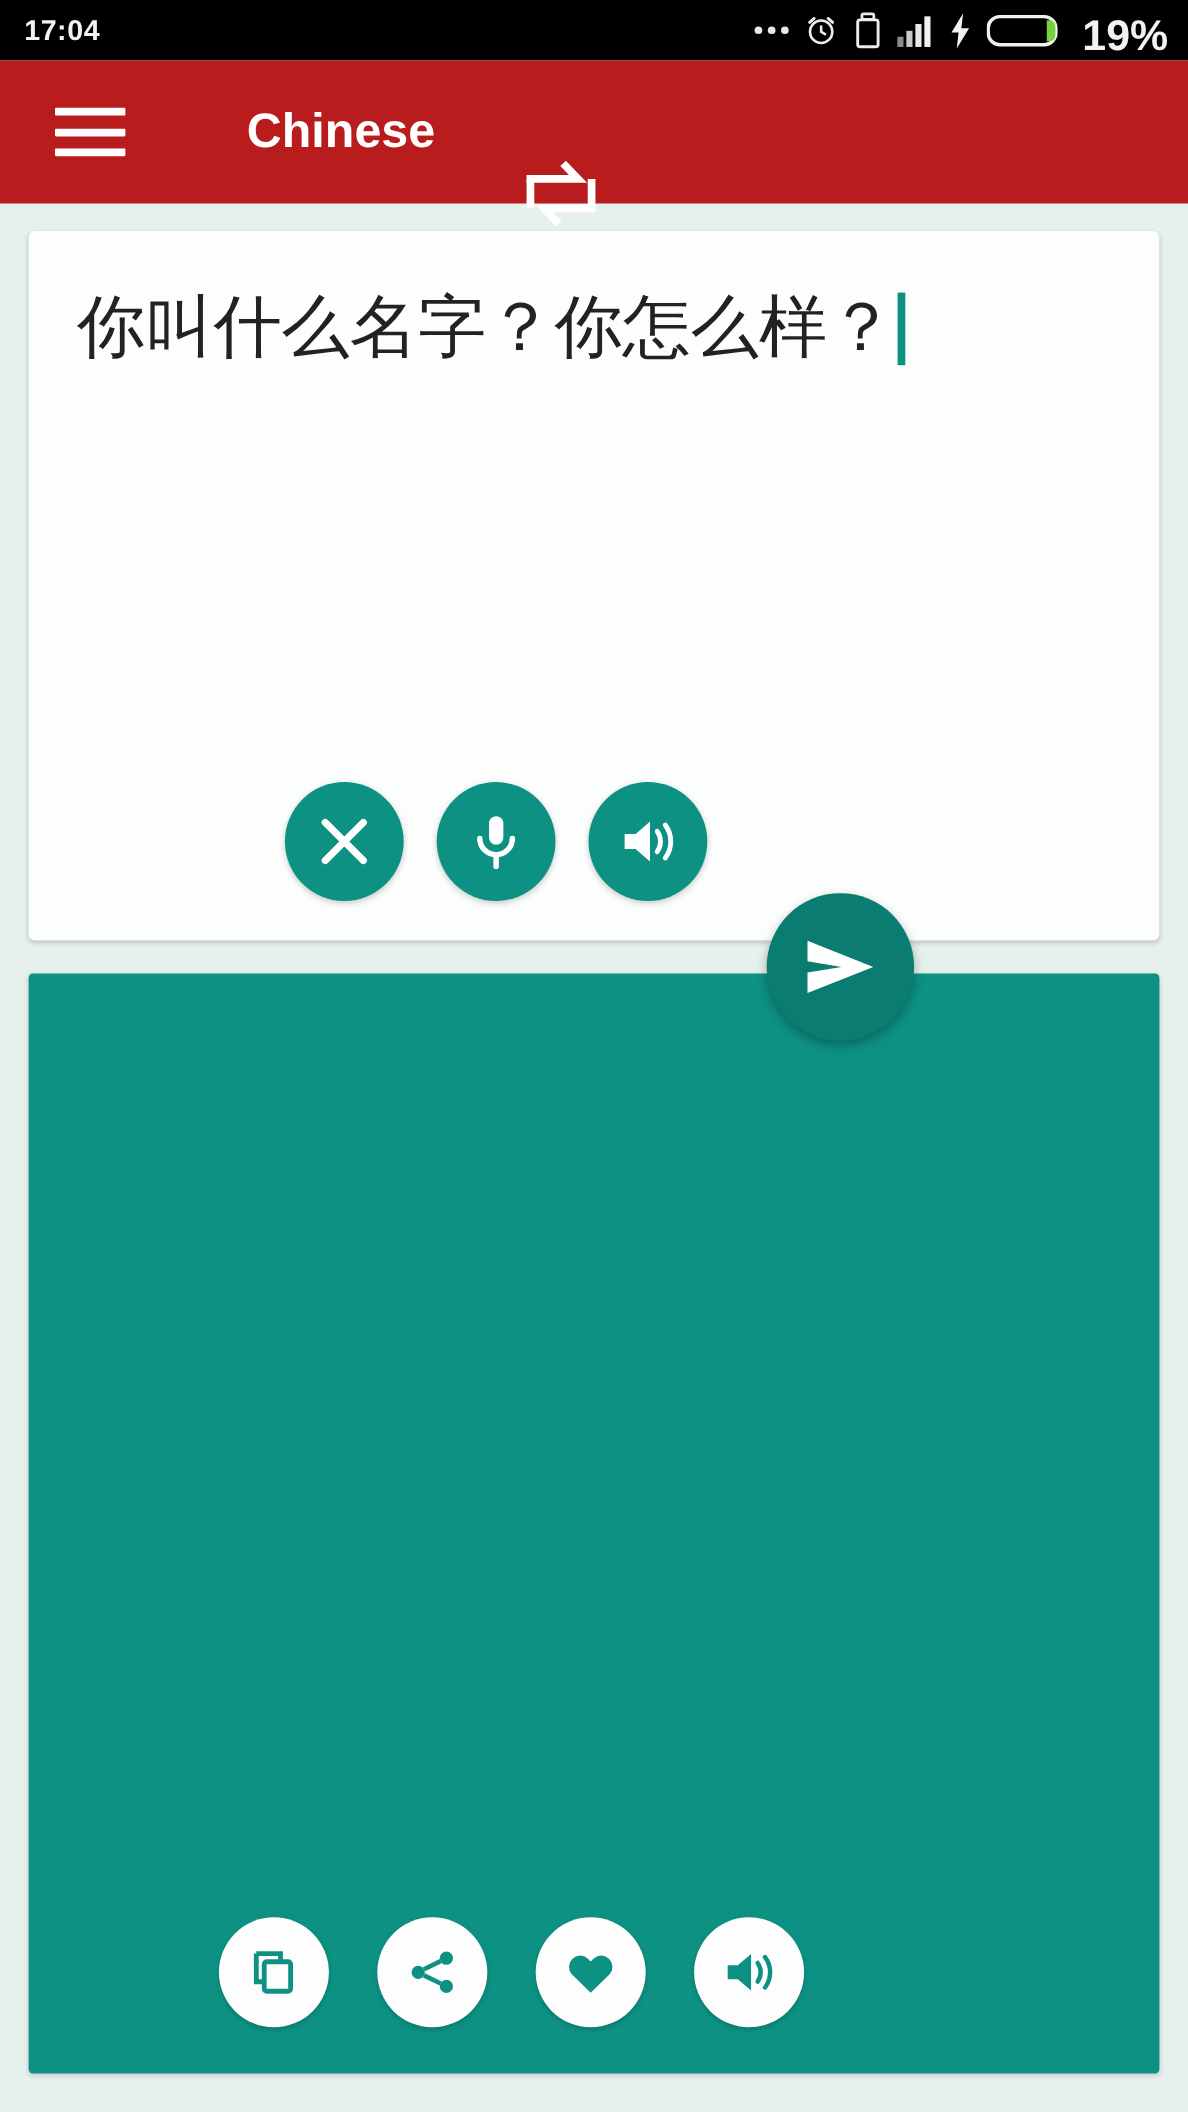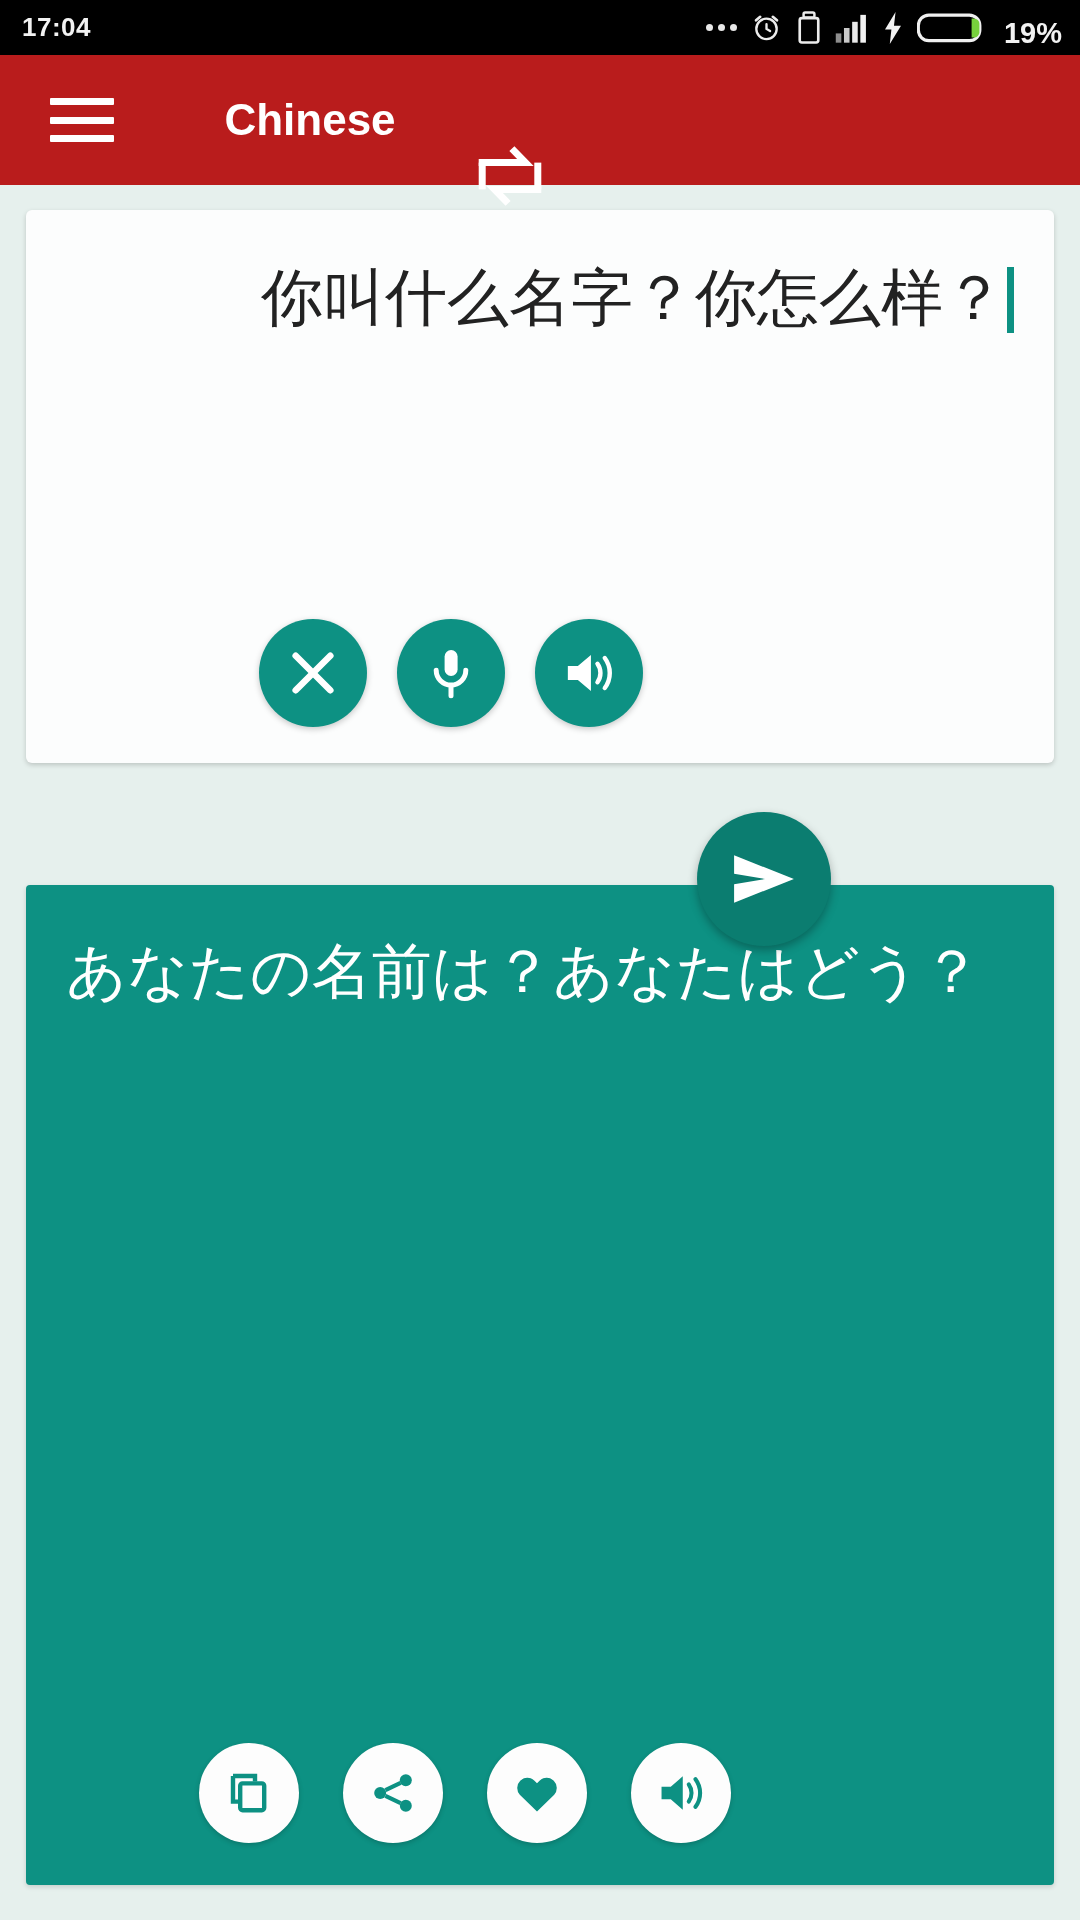--- a/index.html
+++ b/index.html
@@ -16,45 +16,44 @@
     position:absolute; top:0; left:0; width:1080px; height:55px;
     background:#000; color:#fff;
     display:flex; align-items:center; justify-content:space-between;
     padding:0 18px 0 22px;
   }
   .status-clock { font-size:26px; font-weight:bold; letter-spacing:.5px; color:#f2f2f2; }
   .status-right { display:flex; align-items:center; gap:13px; }
   .dots { display:flex; gap:5px; align-items:center; }
   .dots i { width:7px; height:7px; border-radius:50%; background:#e8e8e8; display:block; }
   .sicon { display:flex; align-items:center; }
-  .batt-pct { font-size:29px; font-weight:bold; color:#f2f2f2; margin-left:2px;margin-top:11px; }
+  .batt-pct { font-size:39px; font-weight:bold; color:#f2f2f2; margin-left:2px;margin-top:11px; }
 
   
   .toolbar {
     position:absolute; top:55px; left:0; width:1080px; height:130px;
     background:#b91c1c;
     display:flex; align-items:center;
   }
   .ham { width:64px; height:44px; margin-left:50px; display:flex; flex-direction:column; justify-content:space-between; cursor:pointer; }
   .ham i { display:block; height:7px; background:#fff; border-radius:1px; width:100%; }
   .lang {
     color:#fff; font-size:44px; font-weight:bold; text-align:center;
     white-space:nowrap;
   }
   .lang-src { position:absolute; left:200px; width:220px; }
   .lang-dst { position:absolute; left:600px; width:300px; font-weight:normal; }
   .swapbtn { position:absolute; left:475px; top:88px; width:70px; height:66px; cursor:pointer; }
 
   
   .src-card {
-    position:absolute; left:26px; top:210px; width:1028px; height:553px;
+    position:absolute; left:26px; top:210px; width:1028px; height:645px;
     background:#fcfdfd; border-radius:6px;
     box-shadow:0 2px 5px rgba(0,0,0,.18);
     overflow:hidden;
-    text-align:right;
   }
   .src-text {
     position:absolute; left:44px; top:52px; right:40px;
     font-size:62px; line-height:1.15; color:#222;
     font-family:"Liberation Sans", sans-serif;
     white-space:pre-wrap; word-break:break-all;
   }
   .caret {
     display:inline-block; width:7px; height:66px; background:#0d9183;
     vertical-align:-14px; margin-left:2px;
@@ -212,21 +211,20 @@
     </div>
   </div>
 
   <div class="fab">
     <svg width="66" height="56" viewBox="0 0 32 27">
       <path d="M1.5 2 30.5 13.5 1.5 25v-9l15-2.5-15-2.5z" fill="#fff"></path>
     </svg>
   </div>
 
   <div class="dst-card">
-    <div class="dst-text">あなたの名前は？あなたはどう？</div>
 
     <div class="dst-actions">
 
       <div class="circ-white">
         <svg width="48" height="48" viewBox="0 0 24 24">
           <path d="M4 3.5h11v2.8M4 3.5v12.8h2.9" fill="none" stroke="#0d9183" stroke-width="2.2" stroke-linejoin="miter"></path>
           <rect x="7.6" y="7.2" width="12" height="13.4" rx="1.2" fill="none" stroke="#0d9183" stroke-width="2.2"></rect>
         </svg>
       </div>
 

